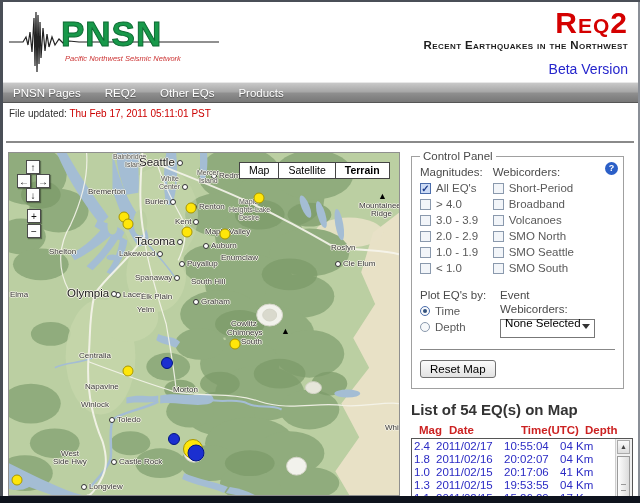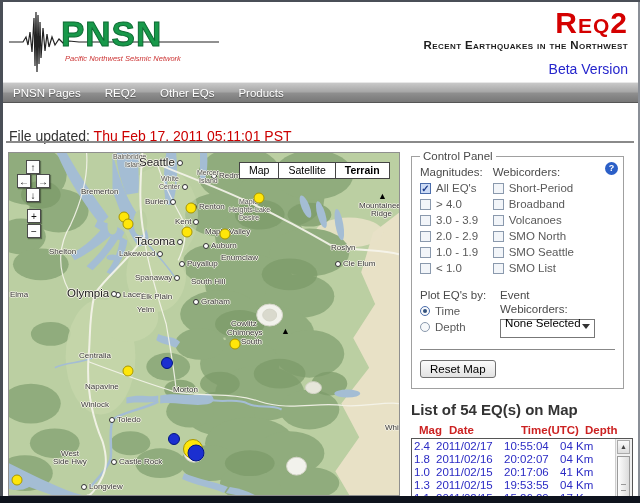--- a/index.html
+++ b/index.html
@@ -16,21 +16,21 @@
   .app-title{font-variant:small-caps;font-weight:bold;font-size:30px;line-height:30px;color:#d40000;letter-spacing:1px;}
   .app-subtitle{font-variant:small-caps;font-weight:bold;font-size:11.5px;color:#1c1c1c;letter-spacing:0.4px;margin-top:1px;text-align:right;}
   .beta{font-size:14px;color:#2525cc;margin-top:10px;}
   
   .navbar{position:absolute;left:3px;top:82px;right:2px;height:21px;
     background:linear-gradient(#c9c9c9,#a8a8a8 45%,#8e8e8e 55%,#777);
     border-top:1px solid #e8e8e8;border-bottom:1px solid #555;
     display:flex;align-items:center;gap:24px;padding-left:10px;box-sizing:border-box;}
   .nav-item{color:#fff;font-size:11.5px;text-shadow:0 1px 1px rgba(0,0,0,.4);cursor:pointer;white-space:nowrap;}
   
-  .updated{position:absolute;left:9px;top:128px;font-size:14px;color:#333;}
+  .updated{position:absolute;left:9px;top:108px;font-size:10px;color:#333;}
   .updated .val{color:#cc0000;}
   .rule{position:absolute;left:6px;top:141px;right:6px;height:2px;background:#8a8a8a;}
   
   .map{position:absolute;left:8px;top:152px;width:392px;height:344px;border:1px solid #8f8f8f;
        box-sizing:border-box;overflow:hidden;background:#bbcfa2;}
   .map svg.terrain{position:absolute;left:0;top:0;}
   .map-label{position:absolute;font-size:8px;color:#3c3c3c;white-space:nowrap;z-index:3;
     text-shadow:1px 0 0 #f4f2e8,-1px 0 0 #f4f2e8,0 1px 0 #f4f2e8,0 -1px 0 #f4f2e8;}
   .map-label.lg{font-size:11.5px;color:#1f1f1f;}
   .map-label.sm{font-size:7px;color:#555;}
@@ -250,21 +250,21 @@
     <div>
 
     <div class="map-label sm" style="left: 104px; top: 0px;">Bainbridge</div>
         <div class="map-label sm" style="left: 116px; top: 8px;">Island</div>
         <div class="map-label lg dot-r" style="left: 130px; top: 3px;">Seattle</div>
         <div class="map-label dot-l" style="left: 202px; top: 18px;">Redmond</div>
         <div class="map-label sm" style="left: 188px; top: 16px;">Mercer</div>
         <div class="map-label sm" style="left: 190px; top: 24px;">Island</div>
         <div class="map-label sm" style="left: 152px; top: 22px;">White</div>
         <div class="map-label sm dot-r" style="left: 150px; top: 30px;">Center</div>
-        <div class="map-label" style="left: 72px; top: 34px;">Bremerton</div>
+        <div class="map-label" style="left: 79px; top: 34px;">Bremerton</div>
         <div class="map-label dot-r" style="left: 136px; top: 44px;">Burien</div>
         <div class="map-label dot-l" style="left: 182px; top: 49px;">Renton</div>
         <div class="map-label sm" style="left: 230px; top: 45px;">Maple</div>
         <div class="map-label sm" style="left: 220px; top: 53px;">Heights-Lake</div>
         <div class="map-label sm" style="left: 230px; top: 61px;">Desire</div>
         <div class="map-label dot-r" style="left: 166px; top: 64px;">Kent</div>
         <div class="map-label" style="left: 196px; top: 74px;">Maple Valley</div>
         <div class="map-label dot-l" style="left: 194px; top: 88px;">Auburn</div>
         <div class="map-label lg dot-r" style="left: 126px; top: 82px;">Tacoma</div>
         <div class="map-label" style="left: 212px; top: 100px;">Enumclaw</div>
@@ -388,21 +388,21 @@
               <div class="opt-row">
               <span class="cb"></span>
               <span>SMO North</span>
             </div>
               <div class="opt-row">
               <span class="cb"></span>
               <span>SMO Seattle</span>
             </div>
               <div class="opt-row">
               <span class="cb"></span>
-              <span>SMO List</span>
+              <span>SMO South</span>
             </div>
             </div>
         </div>
       </div>
       <div class="plot-row">
         <div class="plot-col">
           <h4>Plot EQ's by:</h4>
           <div>
 
           <div class="opt-row selected">

